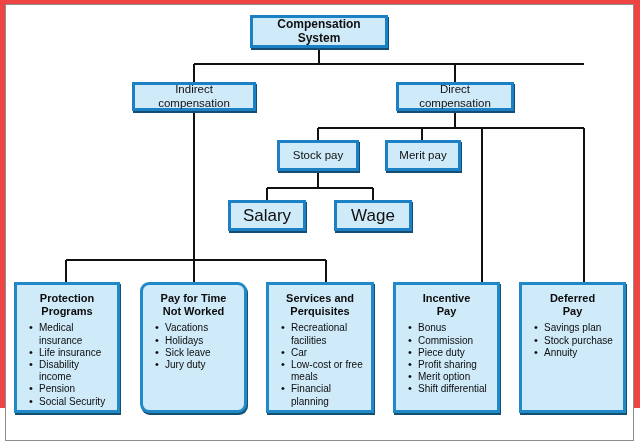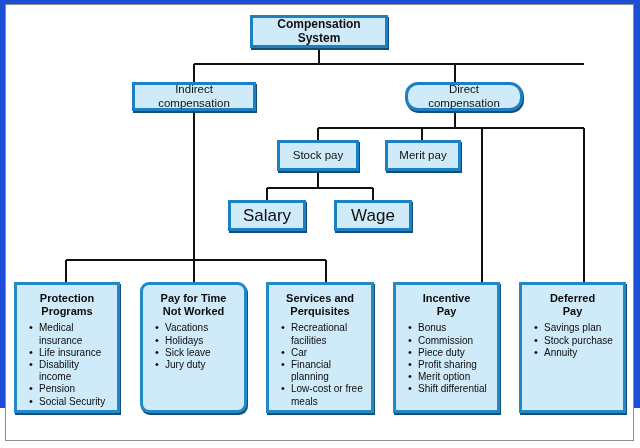--- a/index.html
+++ b/index.html
@@ -3,21 +3,21 @@
 <meta charset="utf-8">
 <style>
   html,body{margin:0;padding:0;background:#ffffff;}
   body{
     font-family:"Liberation Sans", sans-serif;
     width:640px;height:448px;overflow:hidden;position:relative;
     color:#111111;
   }
   #chart-root{
     position:absolute;left:0;top:0;width:640px;height:408px;
-    background:#1d4ed8;
+    background:#ef4444;
   }
   .frame{
     position:absolute;left:5px;top:4px;width:629px;height:437px;
     border:1px solid #8d8d8d;box-sizing:border-box;
     background:#ffffff;
   }
   
   .lines{position:absolute;left:0;top:0;width:640px;height:448px;}
 
   
@@ -109,21 +109,21 @@
   </svg>
 
   <div class="node root" style="left:250px;top:15px;width:138px;height:33px;">
     <span class="label">Compensation System</span>
   </div>
 
   <div class="node lvl1" style="left:132px;top:82px;width:124px;height:29px;">
     <span class="label">Indirect compensation</span>
   </div>
 
-  <div class="node lvl1" style="left:405px;top:82px;width:118px;height:29px;border-radius:13px;">
+  <div class="node lvl1" style="left:396px;top:82px;width:118px;height:29px;">
     <span class="label">Direct compensation</span>
   </div>
 
   <div class="node lvl2" style="left:277px;top:140px;width:82px;height:31px;">
     <span class="label">Stock pay</span>
   </div>
 
   <div class="node lvl2" style="left:385px;top:140px;width:76px;height:31px;">
     <span class="label">Merit pay</span>
   </div>
@@ -158,22 +158,22 @@
         <li>Jury duty</li>
       </ul>
   </div>
 
   <div class="leafbox" style="left:266px;top:282px;width:108px;height:131px;">
     <div class="title">Services and
 Perquisites</div>
     <ul>
         <li>Recreational facilities</li>
         <li>Car</li>
+        <li>Low-cost or free meals</li>
         <li>Financial planning</li>
-        <li>Low-cost or free meals</li>
       </ul>
   </div>
 
   <div class="leafbox" style="left:393px;top:282px;width:107px;height:131px;">
     <div class="title">Incentive
 Pay</div>
     <ul>
         <li>Bonus</li>
         <li>Commission</li>
         <li>Piece duty</li>

